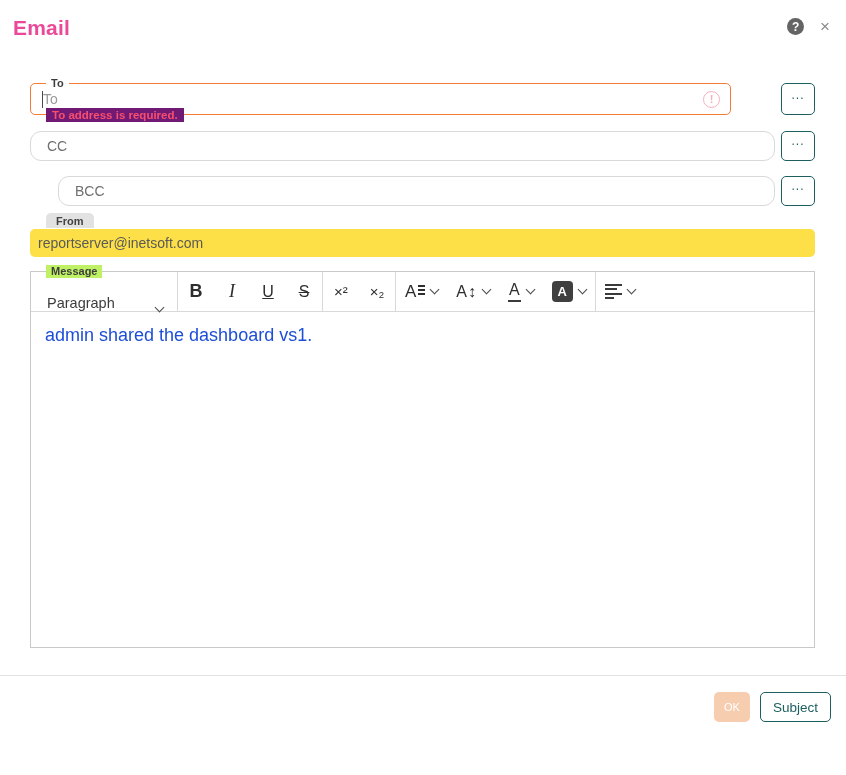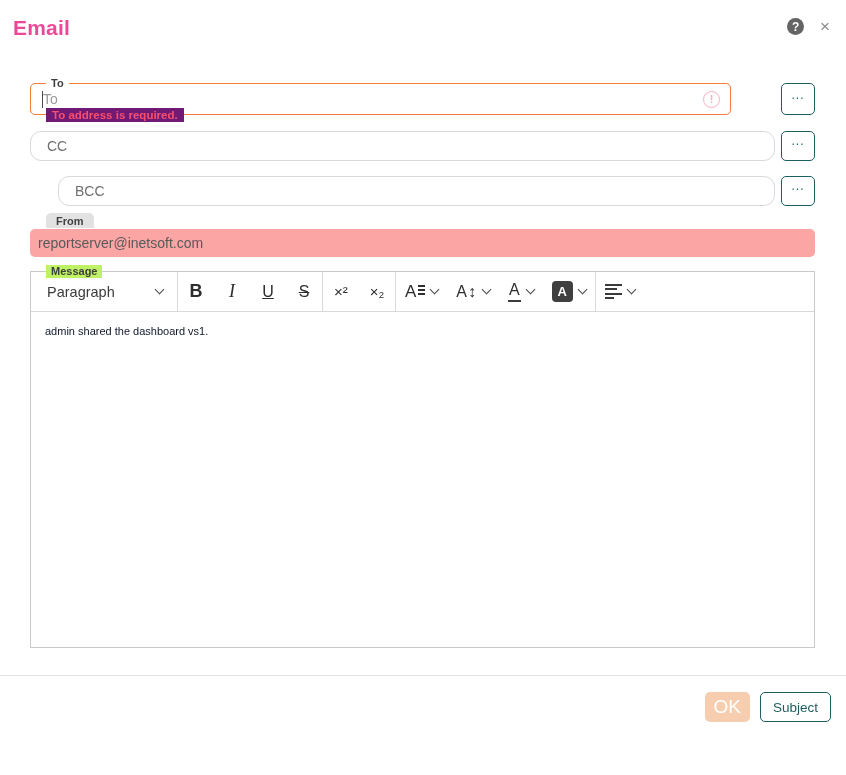--- a/index.html
+++ b/index.html
@@ -47,31 +47,31 @@
   .simple-row.tight { margin-top:15px;padding-left:28px; }
   .simple-input { flex:1; height:30px; border:1px solid #d9d9d9; border-radius:11px;
                   font-family:"Liberation Sans",sans-serif; font-size:14px; color:#444; padding:0 16px;
                   outline:none; background:#fff; }
   .simple-input::placeholder { color:#6f6f6f; }
 
   
   .from-block { margin-top:5px; }
   .from-tab { display:inline-block; margin-left:16px; background:#e2e2e2; border-radius:5px 5px 0 0;
               padding:2px 10px 1px; font-size:11px; font-weight:700; color:#424242; }
-  .from-field { height:28px; background:#fca5a5; border-radius:5px; display:flex; align-items:center;
+  .from-field { height:28px; background:#fde047; border-radius:5px; display:flex; align-items:center;
                 padding:0 8px; font-size:14px; color:#595959; }
 
   
   .message-fieldset { position:relative; margin-top:14px; border:1px solid #c9c9c9; height:377px;
                       display:flex; flex-direction:column; background:#fff; }
   .legend { position:absolute; top:-7px; left:15px; background:#bef264; padding:0 5px;
             font-size:11px; font-weight:700; color:#3d3d3d; line-height:13px; z-index:2; }
   .toolbar { height:40px; border-bottom:1px solid #d9d9d9; display:flex; align-items:stretch; }
   .tb-sep { width:1px; background:#d9d9d9; }
-  .paragraph-dd { width:146px; display:flex; align-items:center; padding:0 14px 0 16px;
+  .paragraph-dd { width:146px; display:flex; align-items:flex-end; padding:0 14px 0 16px;
                   font-size:14.5px; color:#3c3c3c; justify-content:space-between; cursor:pointer; }
   .tb-btn { width:36px; display:flex; align-items:center; justify-content:center; font-size:16px;
             color:#2e2e2e; cursor:pointer; background:none; border:none; font-family:"Liberation Sans",sans-serif; }
   .g-bold { font-weight:700; font-size:18px; }
   .g-italic { font-style:italic; font-family:"Liberation Serif",serif; font-size:18px; }
   .g-underline { text-decoration:underline; font-size:16px; }
   .g-strike { text-decoration:line-through; font-size:16px; }
   .g-supsub { font-size:15px; }
   .dd-btn { display:flex; align-items:center; gap:6px; padding:0 9px; cursor:pointer; background:none;
             border:none; font-family:"Liberation Sans",sans-serif; color:#2e2e2e; }
@@ -82,27 +82,27 @@
   .fontname-icon .lines i { display:block; width:7px; height:1.6px; background:#2e2e2e; }
   .fontsize-icon { font-size:16px; font-weight:500; letter-spacing:1px; }
   .fontcolor-icon { font-size:16px; font-weight:500; line-height:1; border-bottom:2.5px solid #3a3a3a; padding:0 1px 2px; }
   .bgcolor-icon { width:21px; height:21px; background:#3f3f3f; border-radius:4px; color:#fff;
                   font-size:13px; font-weight:700; display:flex; align-items:center; justify-content:center; }
   .align-icon { display:flex; flex-direction:column; gap:2.6px; }
   .align-icon i { display:block; height:2px; background:#3a3a3a; }
   .align-icon i:nth-child(1){ width:17px; } .align-icon i:nth-child(2){ width:12px; }
   .align-icon i:nth-child(3){ width:17px; } .align-icon i:nth-child(4){ width:9px; }
 
-  .message-body { flex:1; padding:13px 14px; font-size:11px; color:#0f172a; outline:none; }
+  .message-body { flex:1; padding:13px 14px; font-size:18px; color:#1d4ed8; outline:none; }
 
   
   .footer-divider { margin-top:27px; height:1px; background:#e2e2e2; width:100%; }
   .footer { display:flex; justify-content:flex-end; gap:10px; padding:16px 15px 0; }
   .ok-btn { min-width:36px; height:30px; background:#f7cdb0; color:#fff; border:none; border-radius:5px;
-            font-size:19px; padding:0 9px; font-family:"Liberation Sans",sans-serif; }
+            font-size:11px; padding:0 9px; font-family:"Liberation Sans",sans-serif; }
   .cancel-btn { height:30px; background:#fff; color:#1d5e60; border:1px solid #1d5e60; border-radius:5px;
                 font-size:13.5px; padding:0 12px; cursor:pointer; font-family:"Liberation Sans",sans-serif; }
 </style>
 </head>
 <body>
 
 <div class="dialog">
 
   <div class="header">
     <div class="title">Email</div>

